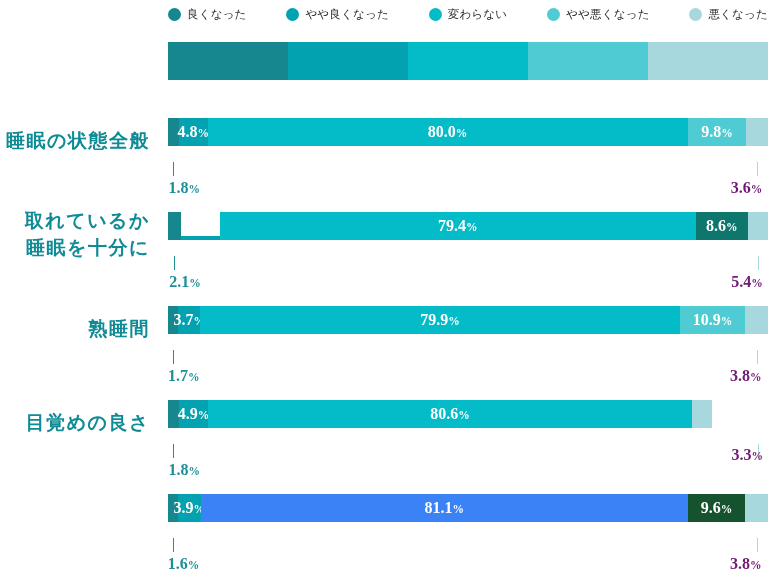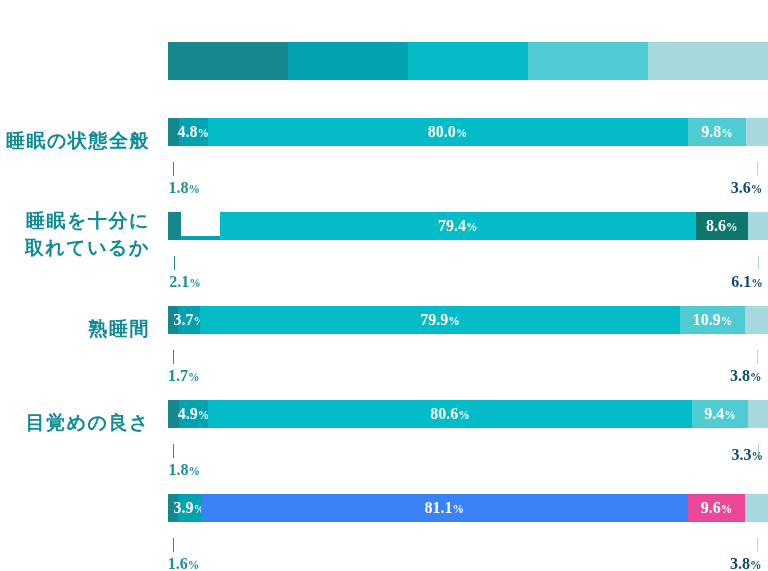--- a/index.html
+++ b/index.html
@@ -113,28 +113,50 @@
 
   .outside {
     position: absolute;
     font-family: "Liberation Serif", "DejaVu Serif", serif;
     font-weight: 700;
     font-size: 16px;
     color: #1c8f99;
     white-space: nowrap;
   }
   .outside .pct { font-size: 11.5px; }
-  .outside.pale { color: #0c4a6e; }
+  .outside.pale { color: #701a75; }
   .outside.right { text-align: right; }
 </style>
 </head>
 <body>
 
 <div id="chart">
 
+  <div class="legend">
+      <div class="legend-item">
+        <span class="legend-dot" style="background: rgb(22, 135, 143);"></span>
+        <span class="legend-label">良くなった</span>
+      </div>
+      <div class="legend-item">
+        <span class="legend-dot" style="background: rgb(3, 162, 176);"></span>
+        <span class="legend-label">やや良くなった</span>
+      </div>
+      <div class="legend-item">
+        <span class="legend-dot" style="background: rgb(4, 188, 200);"></span>
+        <span class="legend-label">変わらない</span>
+      </div>
+      <div class="legend-item">
+        <span class="legend-dot" style="background: rgb(78, 203, 211);"></span>
+        <span class="legend-label">やや悪くなった</span>
+      </div>
+      <div class="legend-item">
+        <span class="legend-dot" style="background: rgb(166, 216, 222);"></span>
+        <span class="legend-label">悪くなった</span>
+      </div>
+    </div>
 
   <div class="keybar">
       <div class="keybar-seg" style="background: rgb(22, 135, 143);"></div>
       <div class="keybar-seg" style="background: rgb(3, 162, 176);"></div>
       <div class="keybar-seg" style="background: rgb(4, 188, 200);"></div>
       <div class="keybar-seg" style="background: rgb(78, 203, 211);"></div>
       <div class="keybar-seg" style="background: rgb(166, 216, 222);"></div>
     </div>
 
   <div id="rows">
@@ -155,40 +177,40 @@
           </div>
           <div class="seg" style="background: rgb(166, 216, 222); width: 3.6%;"></div>
         </div>
         <div class="leader" style="left: 173.4px; top: 44px; height: 14px;"></div>
         <div class="outside" style="left: 168.4px; top: 61px;"><span>1.8</span><span class="pct">%</span></div>
         <div class="leader pale" style="left: 757.2px; top: 44px; height: 14px;"></div>
         <div class="outside pale right" style="left: 697.2px; width: 65px; top: 61px;"><span>3.6</span><span class="pct">%</span></div>
       </div>
       <div class="row" style="top: 212px; height: 90px;">
         <div class="row-label" style="top: -5px;">
+          <div>取れているか</div>
           <div>睡眠を十分に</div>
-          <div>取れているか</div>
         </div>
         <div class="bar">
           <div class="seg" style="background: rgb(22, 135, 143); width: 2.1%;"></div>
           <div class="seg" style="background: rgb(3, 162, 176); width: 6.5%; margin-top: 24px;">
             <span class="seg-label"><span>6.5</span><span class="pct">%</span></span>
           </div>
           <div class="seg" style="background: rgb(4, 188, 200); width: 79.4%;">
             <span class="seg-label"><span>79.4</span><span class="pct">%</span></span>
           </div>
           <div class="seg" style="background: #0f766e; width: 8.6%;">
             <span class="seg-label"><span>8.6</span><span class="pct">%</span></span>
           </div>
           <div class="seg" style="background: rgb(166, 216, 222); width: 3.4%;"></div>
         </div>
         <div class="leader" style="left: 174.3px; top: 44px; height: 14px;"></div>
         <div class="outside" style="left: 169.3px; top: 61px;"><span>2.1</span><span class="pct">%</span></div>
         <div class="leader pale" style="left: 757.8px; top: 44px; height: 14px;"></div>
-        <div class="outside pale right" style="left: 697.8px; width: 65px; top: 61px;"><span>6.1</span><span class="pct">%</span></div>
+        <div class="outside pale right" style="left: 697.8px; width: 65px; top: 61px;"><span>5.4</span><span class="pct">%</span></div>
       </div>
       <div class="row" style="top: 306px; height: 90px; padding-left: 40px;">
         <div class="row-label" style="top: 8.5px;">
           <div>熟睡間</div>
         </div>
         <div class="bar">
           <div class="seg" style="background: rgb(22, 135, 143); width: 1.7%;"></div>
           <div class="seg" style="background: rgb(3, 162, 176); width: 3.7%;">
             <span class="seg-label"><span>3.7</span><span class="pct">%</span></span>
           </div>
@@ -210,40 +232,37 @@
           <div>目覚めの良さ</div>
         </div>
         <div class="bar">
           <div class="seg" style="background: rgb(22, 135, 143); width: 1.8%;"></div>
           <div class="seg" style="background: rgb(3, 162, 176); width: 4.9%;">
             <span class="seg-label"><span>4.9</span><span class="pct">%</span></span>
           </div>
           <div class="seg" style="background: rgb(4, 188, 200); width: 80.6%;">
             <span class="seg-label"><span>80.6</span><span class="pct">%</span></span>
           </div>
-          <div class="seg" style="background: rgb(78, 203, 211); width: 9.4%;">
-            <span class="seg-label"><span>9.4</span><span class="pct">%</span></span>
-          </div>
           <div class="seg" style="background: rgb(166, 216, 222); width: 3.3%;"></div>
         </div>
         <div class="leader" style="left: 173.4px; top: 44px; height: 14px;"></div>
         <div class="outside" style="left: 168.4px; top: 61px;"><span>1.8</span><span class="pct">%</span></div>
         <div class="leader pale" style="left: 758.1px; top: 44px; height: 14px;"></div>
         <div class="outside pale right" style="left: 698.1px; width: 65px; top: 46px;"><span>3.3</span><span class="pct">%</span></div>
       </div>
       <div class="row" style="top: 494px; height: 90px;">
         <div class="bar">
           <div class="seg" style="background: rgb(22, 135, 143); width: 1.6%;"></div>
           <div class="seg" style="background: rgb(3, 162, 176); width: 3.9%;">
             <span class="seg-label"><span>3.9</span><span class="pct">%</span></span>
           </div>
           <div class="seg" style="background: #3b82f6; width: 81.1%;">
             <span class="seg-label"><span>81.1</span><span class="pct">%</span></span>
           </div>
-          <div class="seg" style="background: #ec4899; width: 9.6%;">
+          <div class="seg" style="background: #14532d; width: 9.6%;">
             <span class="seg-label"><span>9.6</span><span class="pct">%</span></span>
           </div>
           <div class="seg" style="background: rgb(166, 216, 222); width: 3.8%;"></div>
         </div>
         <div class="leader" style="left: 172.8px; top: 44px; height: 14px;"></div>
         <div class="outside" style="left: 167.8px; top: 61px;"><span>1.6</span><span class="pct">%</span></div>
         <div class="leader pale" style="left: 756.6px; top: 44px; height: 14px;"></div>
         <div class="outside pale right" style="left: 696.6px; width: 65px; top: 61px;"><span>3.8</span><span class="pct">%</span></div>
       </div>
     </div>

